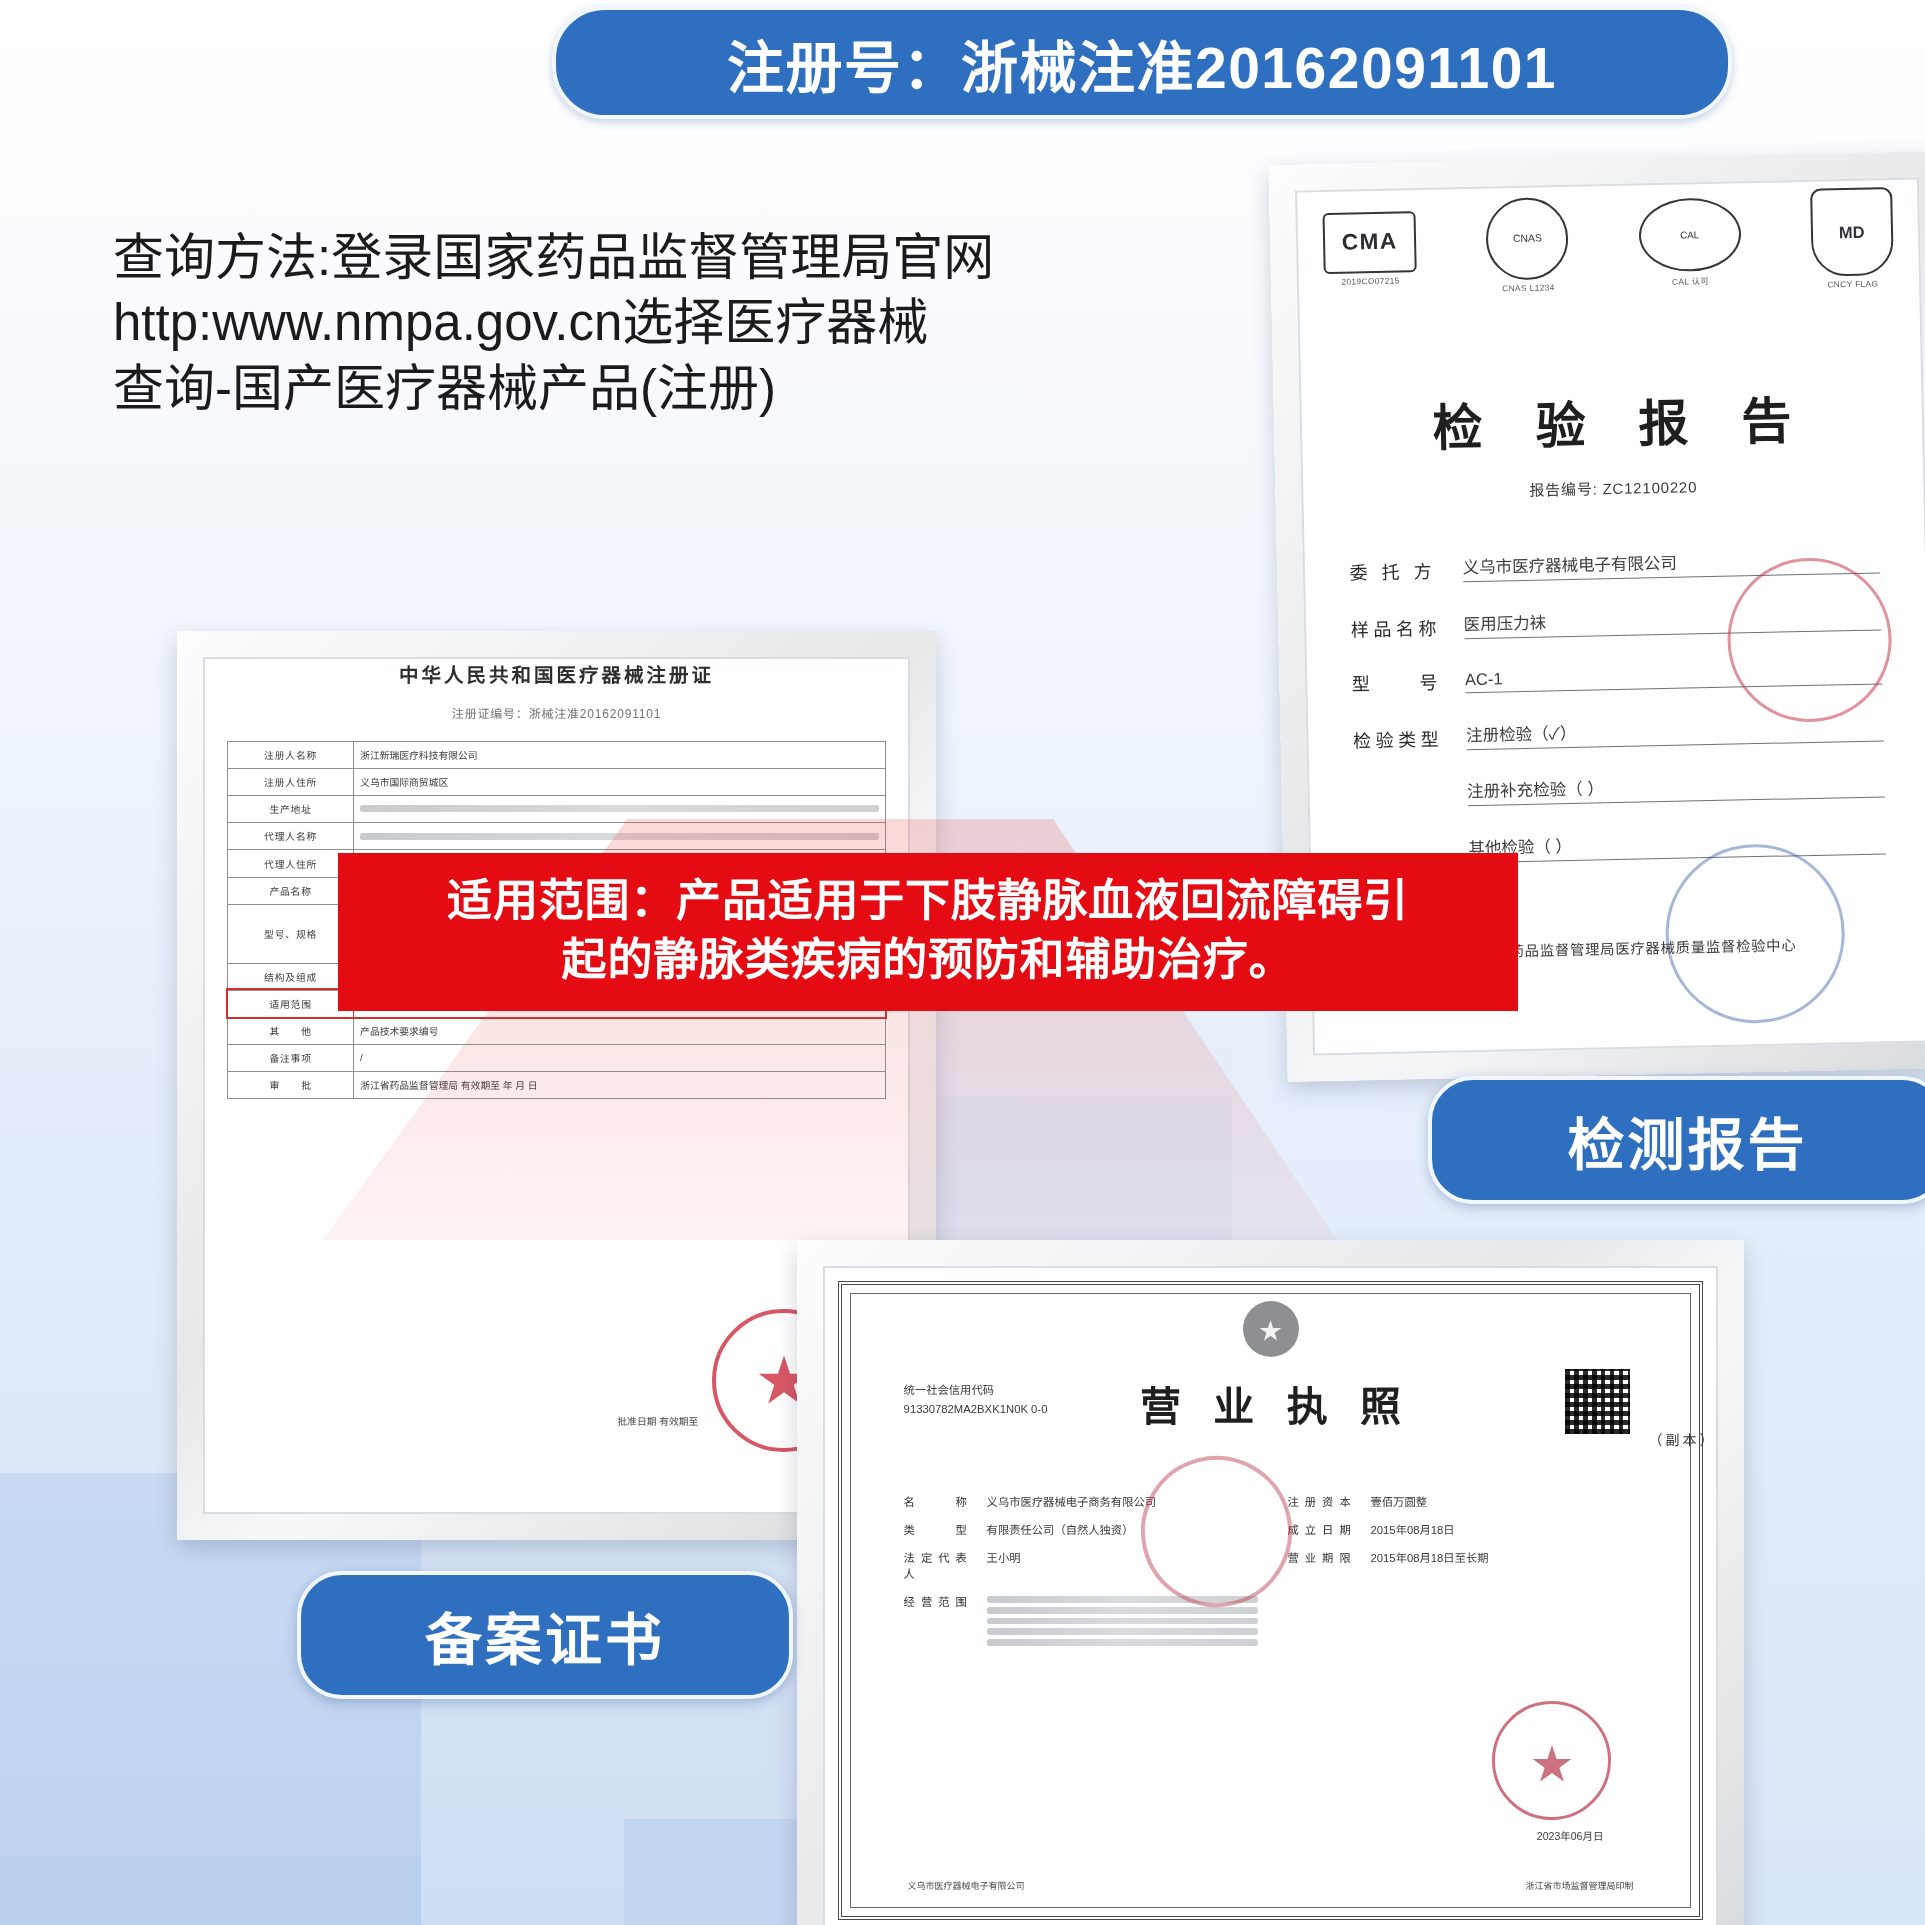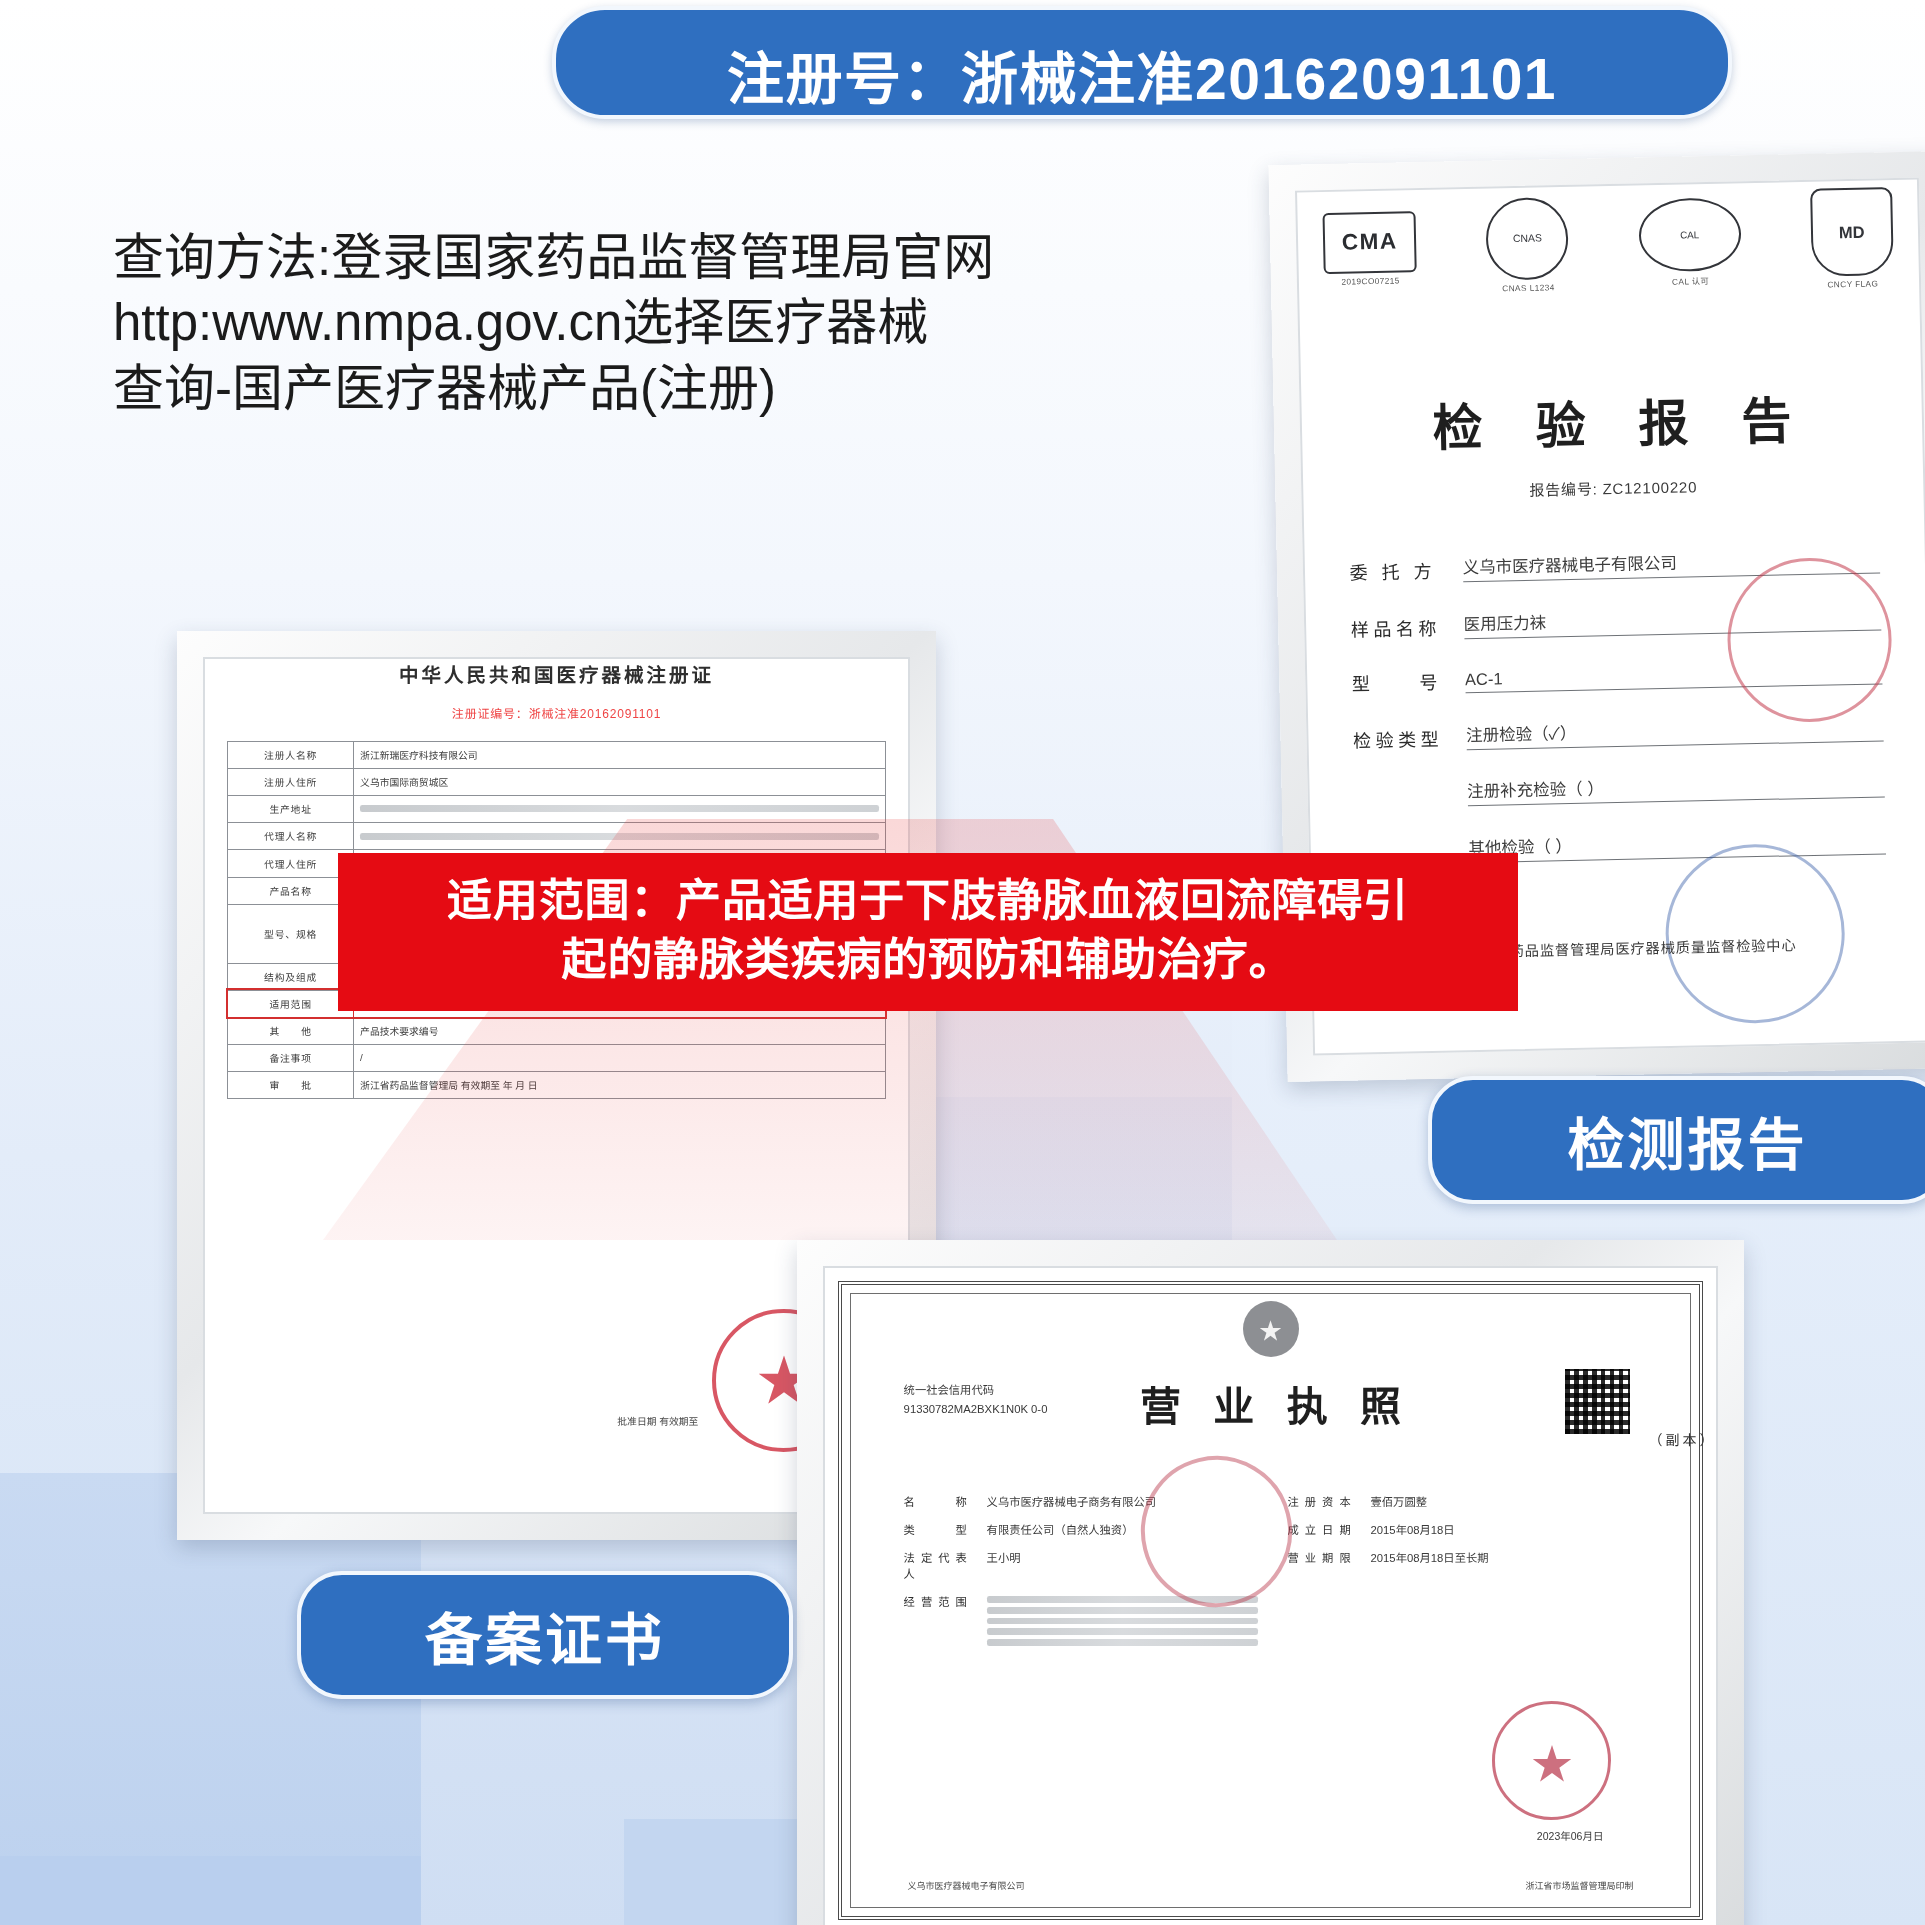--- a/index.html
+++ b/index.html
@@ -51,21 +51,21 @@
     position: absolute;
     left: 552px;
     top: 6px;
     width: 1172px;
     height: 105px;
     border-radius: 53px;
     background: #2f6fc0;
     border: 4.5px solid #f2f7fd;
     box-shadow: 0 3px 9px rgba(30,70,130,0.25);
     display: flex;
-    align-items: flex-end;
+    align-items: center;
     justify-content: center;
     color: #ffffff;
     font-size: 57px;
     font-weight: bold;
     letter-spacing: 1.5px;
     white-space: nowrap;
   }
 
   
   .query-block {
@@ -225,21 +225,21 @@
   .reg-title {
     text-align: center;
     font-size: 19.5px;
     font-weight: bold;
     letter-spacing: 3px;
     color: #2e2e2e;
   }
   .reg-no {
     text-align: center;
     font-size: 12px;
-    color: #ef4444;
+    color: #737373;
     margin-top: 16.5px;
     letter-spacing: 0.8px;
   }
   .reg-table {
     margin: 19.5px 22.5px 0 22.5px;
     border: 1.1px solid #8c9096;
     border-collapse: collapse;
     width: calc(100% - 45px);
     font-size: 9.8px;
     color: #3d3d3d;

